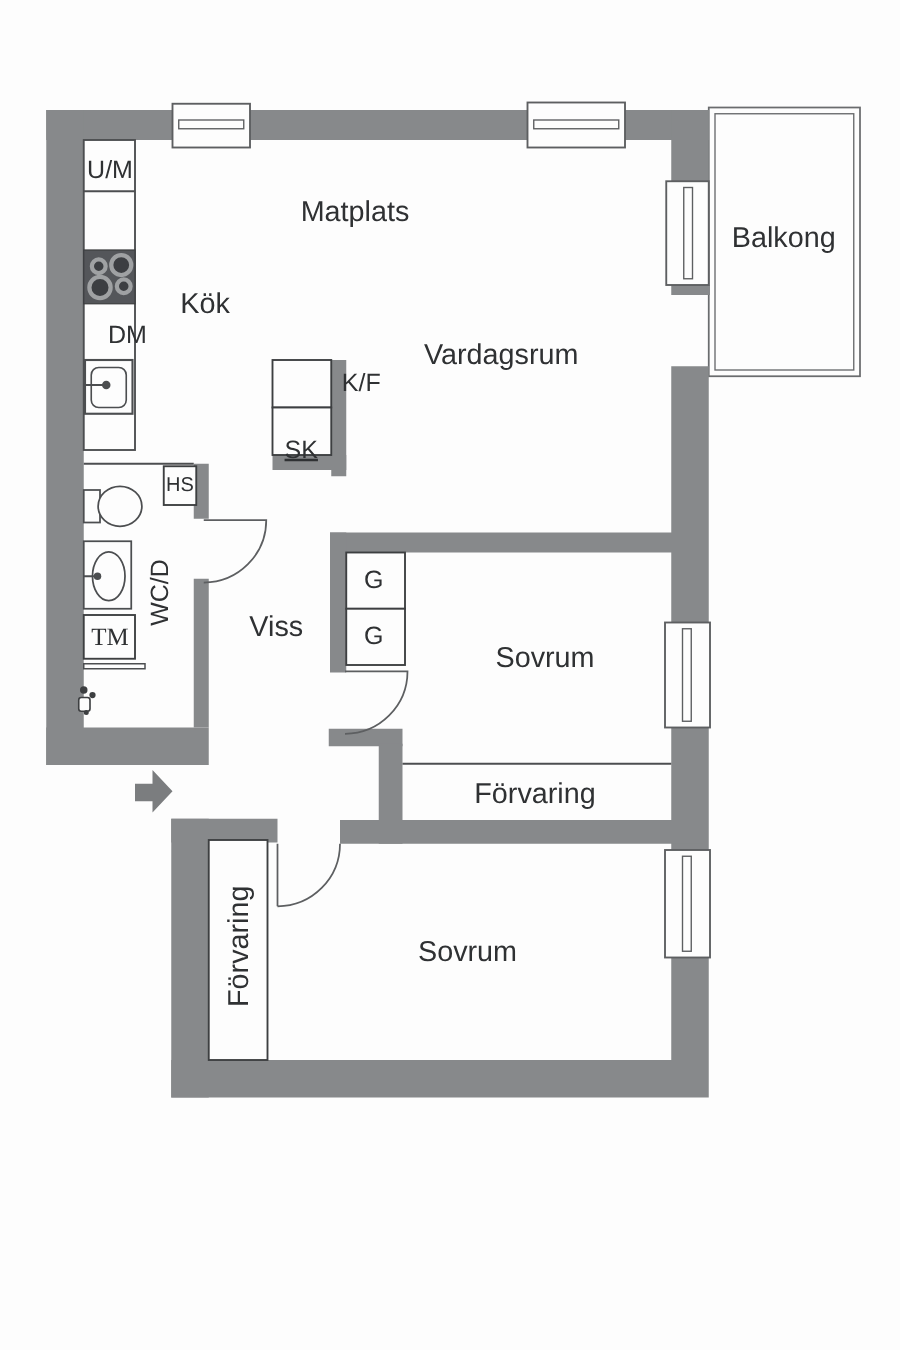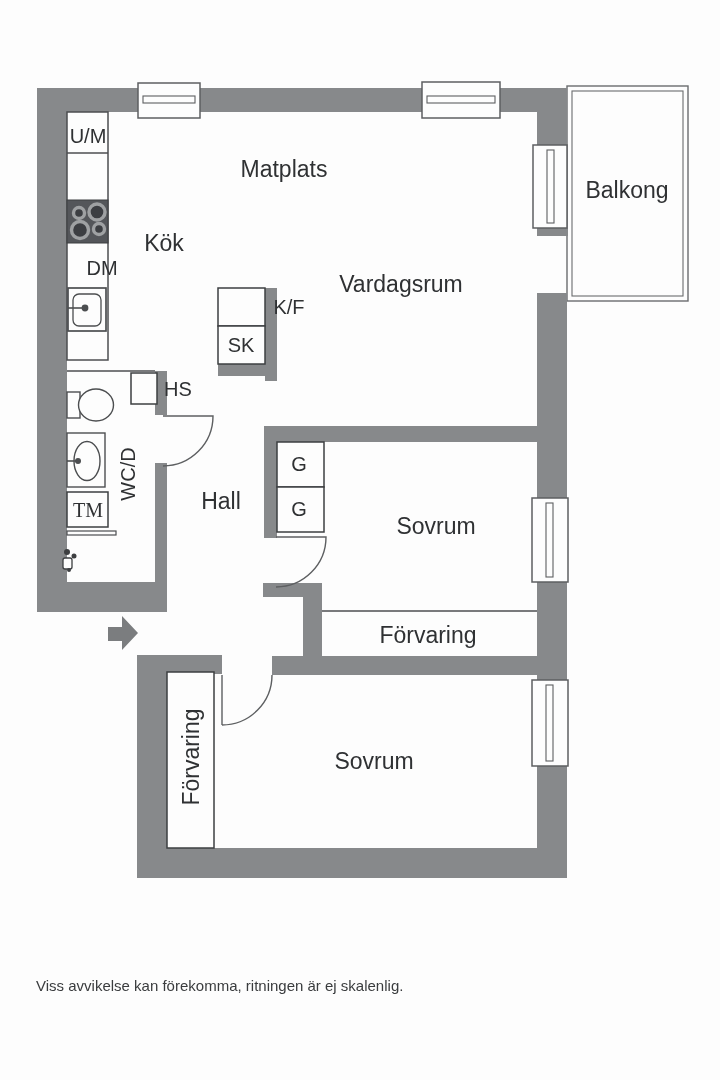--- a/index.html
+++ b/index.html
@@ -8,21 +8,21 @@
     font-family:"Liberation Sans",sans-serif;overflow:hidden;
   }
   .plan-svg{position:absolute;left:0;top:0;}
   .label{
     position:absolute;transform:translate(-50%,-50%);
     color:#2f3133;white-space:nowrap;line-height:1;
     font-family:"Liberation Sans",sans-serif;
   }
   .room{font-size:23px;}
   .fixture{font-size:20px;}
-  .tiny{font-size:20px;margin-left:34px;}
+  .tiny{font-size:16px;}
   .vertical{transform:translate(-50%,-50%) rotate(-90deg);}
   .disclaimer{
     position:absolute;left:36px;top:978px;transform:none;
     font-size:15px;color:#3a3c3e;
   }
 </style>
 </head>
 <body>
 
 <div class="stage">
@@ -152,30 +152,29 @@
 
     <g>
       <polygon points="108,627 122,627 122,616 138,633 122,650 122,641 108,641" fill="#7b7d7f"></polygon>
     </g>
   </svg>
 
   <div class="label room" style="left:284px;top:169px;text-align:right;">Matplats</div>
   <div class="label room" style="left:164px;top:243px;text-align:right;">Kök</div>
   <div class="label room" style="left:401px;top:284px;">Vardagsrum</div>
   <div class="label room" style="left:627px;top:190px;">Balkong</div>
-  <div class="label room" style="left:221px;top:501px;">Hall</div>
+  <div class="label room" style="left:221px;top:501px;">Viss</div>
   <div class="label room" style="left:436px;top:526px;">Sovrum</div>
   <div class="label room" style="left:428px;top:635px;">Förvaring</div>
   <div class="label room vertical" style="left:191px;top:757px;">Förvaring</div>
   <div class="label room" style="left:374px;top:761px;">Sovrum</div>
 
   <div class="label fixture" style="left:88px;top:136px;">U/M</div>
   <div class="label fixture" style="left:87px;top:268px;margin-left:15px;">DM</div>
   <div class="label fixture" style="left:241px;top:307px;margin-left:48px;">K/F</div>
-  <div class="label fixture" style="left:241px;top:345px;">SK</div>
+  <div class="label fixture" style="left:241px;top:360px;text-decoration:underline;">SK</div>
   <div class="label tiny" style="left:144px;top:389px;">HS</div>
   <div class="label fixture vertical" style="left:128px;top:474px;">WC/D</div>
   <div class="label fixture" style="left:88px;top:510px;font-family:Liberation Serif, serif;">TM</div>
   <div class="label fixture" style="left:299px;top:464px;">G</div>
   <div class="label fixture" style="left:299px;top:509px;">G</div>
 
-  <div class="label disclaimer">Viss avvikelse kan förekomma, ritningen är ej skalenlig.</div>
 </div>
 
 </body></html>

